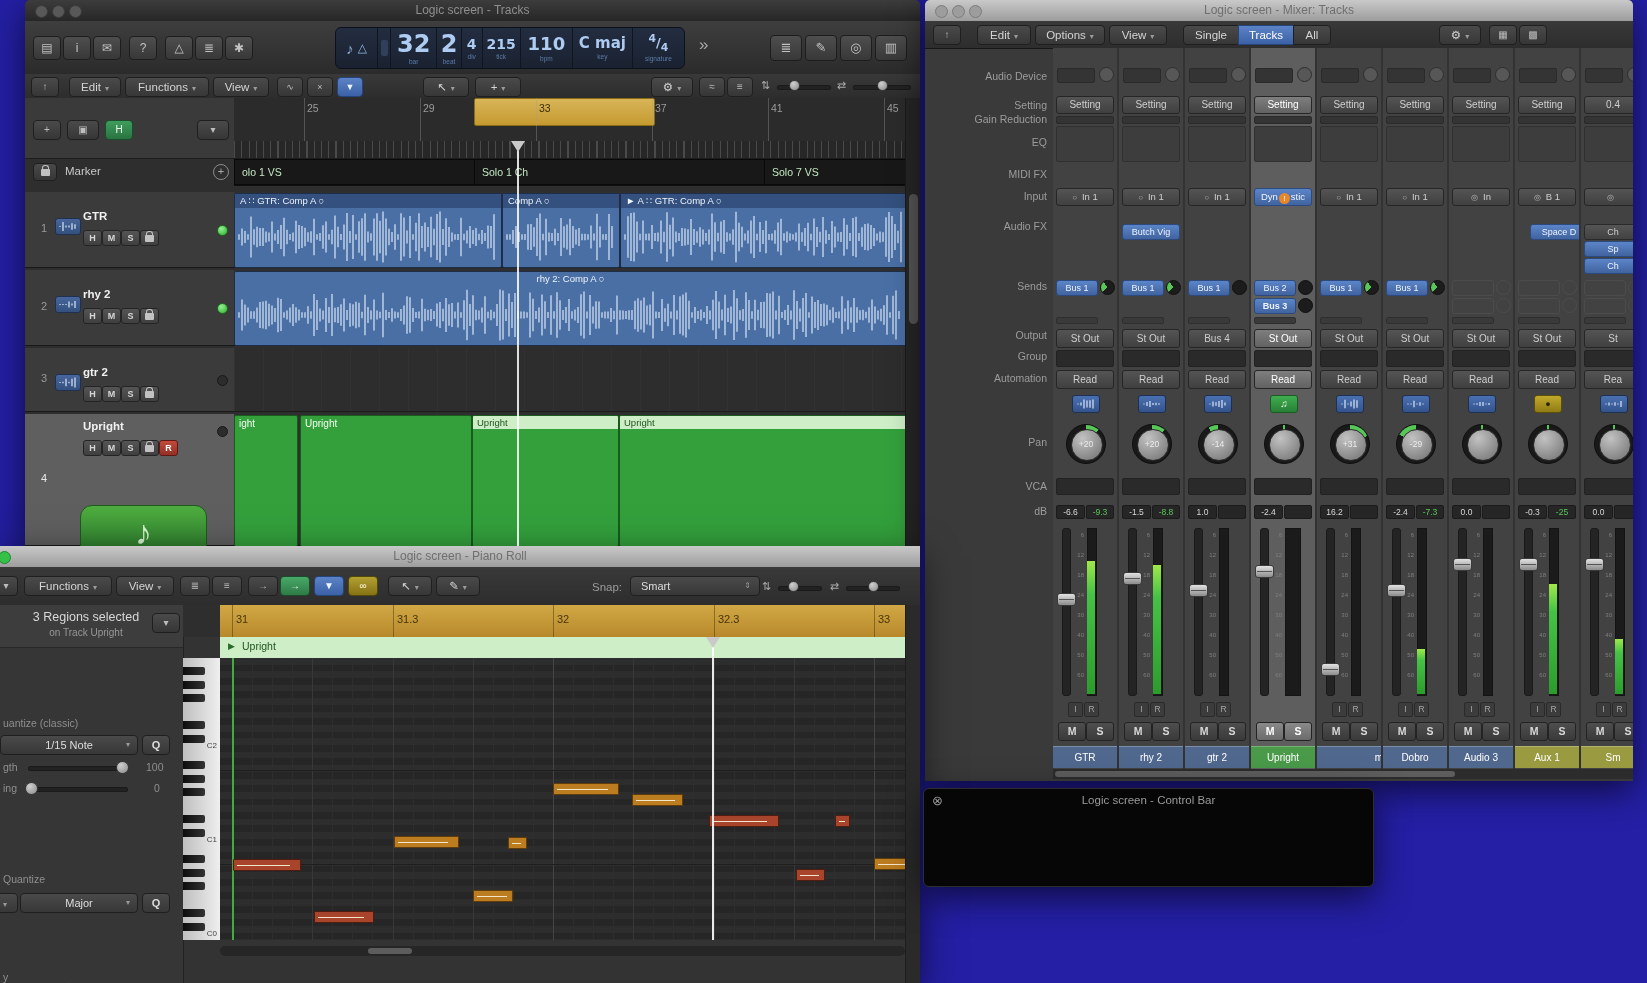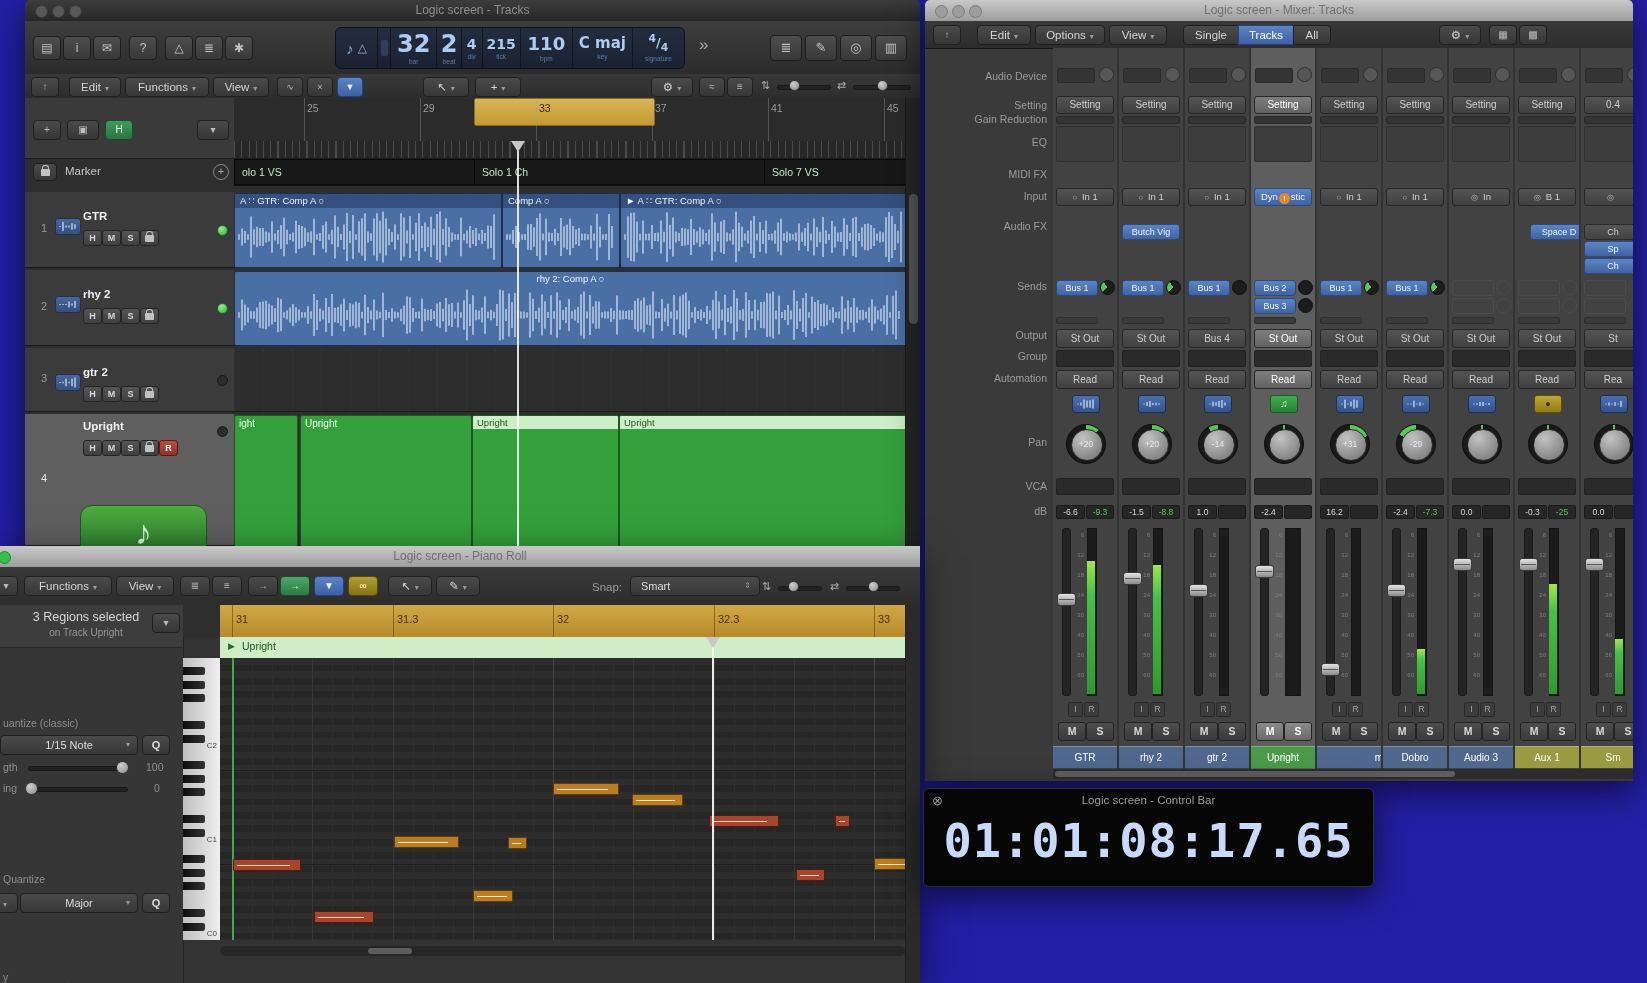--- a/index.html
+++ b/index.html
@@ -492,21 +492,21 @@
         </div>
         <div style="position: absolute; left: 326px; top: 48px; width: 64px; height: 721px; background: rgb(94, 94, 94); border-right: 2px solid rgb(51, 51, 51); overflow: hidden;">
           <div class="slot" style="position: absolute; left: 4px; top: 20px; width: 36px; height: 13px;"></div>
           <div style="position: absolute; left: 46px; top: 19px; width: 13px; height: 13px; border-radius: 50%; background: rgb(87, 87, 87); border: 1px solid rgb(46, 46, 46);"></div>
           <div class="mstrip-btn lite" style="position: absolute; left: 3px; top: 48px; width: 56px; height: 16px; font-size: 10px; line-height: 16px;">Setting</div>
           <div class="slot" style="position: absolute; left: 3px; top: 68px; width: 56px; height: 6px;"></div>
           <div style="position: absolute; left: 3px; top: 78px; width: 56px; height: 34px; background: rgb(61, 61, 61); border: 1px solid rgb(48, 48, 48); border-radius: 2px;"></div>
           <div class="mstrip-btn lite" style="position: absolute; left: 3px; top: 140px; width: 56px; height: 16px; font-size: 9.5px; line-height: 16px; background: linear-gradient(rgb(91, 133, 200), rgb(65, 99, 159)); color: rgb(238, 244, 255); border: 1px solid rgb(42, 74, 128);"><span>Dyn</span><span style="display: inline-block; width: 11px; height: 11px; border-radius: 50%; background: rgb(232, 134, 42); color: rgb(255, 255, 255); font-size: 8px; line-height: 11px; text-align: center; vertical-align: -1px; margin: 0px 1px;">!</span><span>stic</span></div>
           <div class="chip blue" style="position: absolute; left: 3px; top: 232px; width: 40px; height: 14px; line-height: 14px;">Bus 2</div>
           <div style="position: absolute; left: 47px; top: 232px; width: 13px; height: 13px; border-radius: 50%; border: 1px solid rgb(16, 16, 16); background: rgb(28, 28, 28);"></div>
-          <div class="chip blue" style="position: absolute; left: 3px; top: 250px; width: 40px; height: 14px; line-height: 14px;">Bus 3</div>
+          <div class="chip blue" style="position: absolute; left: 3px; top: 250px; width: 40px; height: 14px; line-height: 14px; font-weight: bold;">Bus 3</div>
           <div style="position: absolute; left: 47px; top: 250px; width: 13px; height: 13px; border-radius: 50%; border: 1px solid rgb(16, 16, 16); background: rgb(28, 28, 28);"></div>
           <div style="position: absolute; left: 3px; top: 269px; width: 40px; height: 5px; background: rgb(58, 58, 58); border: 1px solid rgb(46, 46, 46); border-radius: 2px;"></div>
           <div class="mstrip-btn lite" style="position: absolute; left: 3px; top: 281px; width: 56px; height: 17px; font-size: 10px; line-height: 17px;">St Out</div>
           <div class="darkslot" style="position: absolute; left: 3px; top: 302px; width: 56px; height: 15px;"></div>
           <div class="mstrip-btn lite" style="position: absolute; left: 3px; top: 322px; width: 56px; height: 17px; font-size: 10px; line-height: 17px;">Read</div>
           <div style="position: absolute; left: 19px; top: 347px; width: 26px; height: 16px; border-radius: 3px; text-align: center; background: linear-gradient(rgb(63, 174, 79), rgb(40, 127, 54)); border: 1px solid rgb(26, 92, 36); color: rgb(234, 255, 234); font-size: 10px; line-height: 16px;">♫</div>
           <div style="position: absolute; left: 13px; top: 376px; width: 38px; height: 38px; border-radius: 50%; background: rgb(25, 25, 25); border: 1px solid rgb(15, 15, 15);">
             <div style="position: absolute; left: 18px; top: 0px; width: 2px; height: 5px; background: rgb(87, 199, 87);"></div>
             <div style="position: absolute; left: 4px; top: 4px; width: 30px; height: 30px; border-radius: 50%; background: radial-gradient(circle at 35% 28%, rgb(194, 194, 194), rgb(111, 111, 111)); border: 1px solid rgb(44, 44, 44);"></div>
           </div>
@@ -975,16 +975,15 @@
         <div class="pkey-black" style="position: absolute; left: 0px; top: 210.86px; width: 22px; height: 8px;"></div>
         <div class="pkey-black" style="position: absolute; left: 0px; top: 224.29px; width: 22px; height: 8px;"></div>
         <div class="pkey-black" style="position: absolute; left: 0px; top: 251.14px; width: 22px; height: 8px;"></div>
         <div class="pkey-black" style="position: absolute; left: 0px; top: 264.57px; width: 22px; height: 8px;"></div>
       </div>
     </section>
 
   <section class="win" id="cw" style="left:923px;top:788px;width:449px;height:97px;background:#060606;border:1px solid #2e2e2e;border-radius:6px;">
     <span class="ab" style="left:8px;top:4px;color:#9a9a9a;font-size:13px;">⊗</span>
     <div class="ab" style="left:0;top:5px;width:100%;text-align:center;color:#9a9a9a;font-size:11.5px;">Logic screen - Control Bar</div>
-    <div class="ab" style="left:0;top:24px;width:100%;text-align:center;color:#c9d9f9;font-family:'DejaVu Sans Mono',monospace;font-weight:bold;font-size:47px;letter-spacing:1px;">01:01:08:17.65</div>
   </section>
 
 </div>
 
 </body></html>

